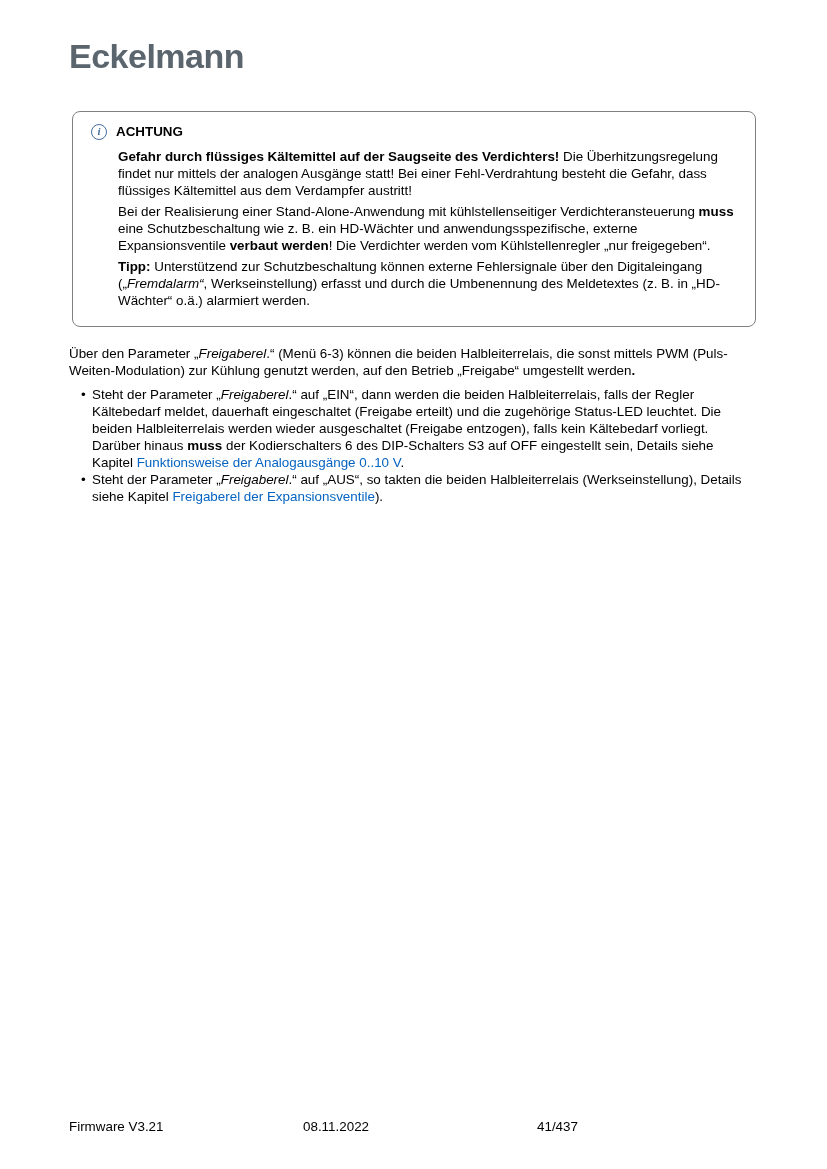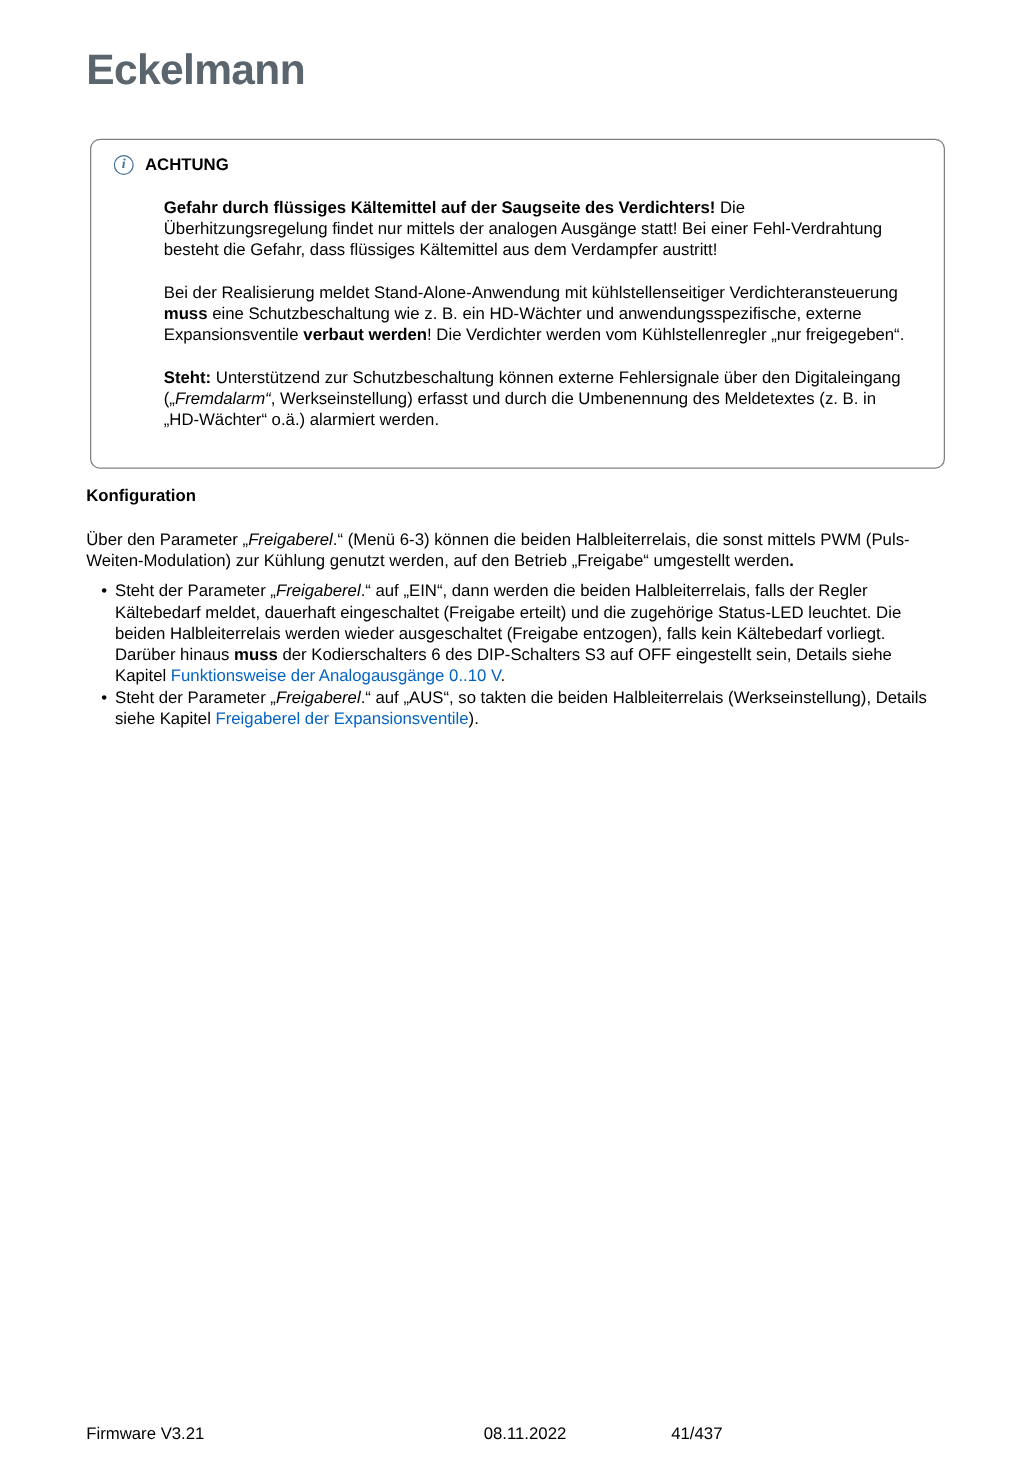--- a/index.html
+++ b/index.html
@@ -32,57 +32,56 @@
   .info-icon{
     width:16px;height:16px;flex:0 0 auto;
     border:1.5px solid var(--info-icon);border-radius:50%;
     color:var(--info-icon);
     display:inline-flex;align-items:center;justify-content:center;
     font-family:"Liberation Serif",serif;font-style:italic;font-weight:bold;
     font-size:11px;line-height:1;
   }
   .notice-title{font-weight:bold;}
   .notice-body{margin:8px 0 0 23px;width:627px;}
-  .notice-body p{margin:17px;}
+  .notice-body p{margin:4px;}
   .section-heading{font-size:13.4px;line-height:17px;font-weight:bold;margin-top:13px;}
   .intro{margin-top:18px;width:688px;}
   ul.bullets{list-style:none;margin:7px 0 0 11px;padding:0;width:665px;}
   ul.bullets li{position:relative;padding-left:12px;}
   ul.bullets li::before{content:"\2022";position:absolute;left:1px;top:0;}
   b{font-weight:bold;}
   i{font-style:italic;}
   a.doc-link{color:var(--link);text-decoration:none;cursor:pointer;text-align:right;}
   .footer{
     position:absolute;left:69px;right:56px;top:1118px;
     display:flex;align-items:baseline;
   }
   .footer .f-left{flex:1;text-align:left;}
-  .footer .f-center{flex:1;text-align:center;margin-top:20px;}
+  .footer .f-center{flex:1;text-align:left;}
   .footer .f-right{flex:1;}
 </style>
 </head>
 <body>
 
 <div class="page">
 
   <div class="logo">Eckelmann</div>
 
   <div class="notice">
     <div class="notice-head">
       <span class="info-icon">i</span>
       <span class="notice-title">ACHTUNG</span>
     </div>
     <div class="notice-body">
       <p><b>Gefahr durch flüssiges Kältemittel auf der Saugseite des Verdichters!</b><span> Die Überhitzungsregelung findet nur mittels der analogen Ausgänge statt! Bei einer Fehl-Verdrahtung besteht die Gefahr, dass flüssiges Kältemittel aus dem Verdampfer austritt!</span></p>
-      <p><span>Bei der Realisierung meldet Stand-Alone-Anwendung mit kühlstellenseitiger Verdichteransteuerung </span><b>muss</b><span> eine Schutzbeschaltung wie z. B. ein HD-Wächter und anwendungsspezifische, externe Expansionsventile </span><b>verbaut werden</b><span>! Die Verdichter werden vom Kühlstellenregler „nur freigegeben“.</span></p>
-      <p><b>Steht:</b><span> Unterstützend zur Schutzbeschaltung können externe Fehlersignale über den Digitaleingang („</span><i>Fremdalarm“</i><span>, Werkseinstellung) erfasst und durch die Umbenennung des Meldetextes (z. B. in „HD-Wächter“ o.ä.) alarmiert werden.</span></p>
+      <p><span>Bei der Realisierung einer Stand-Alone-Anwendung mit kühlstellenseitiger Verdichteransteuerung </span><b>muss</b><span> eine Schutzbeschaltung wie z. B. ein HD-Wächter und anwendungsspezifische, externe Expansionsventile </span><b>verbaut werden</b><span>! Die Verdichter werden vom Kühlstellenregler „nur freigegeben“.</span></p>
+      <p><b>Tipp:</b><span> Unterstützend zur Schutzbeschaltung können externe Fehlersignale über den Digitaleingang („</span><i>Fremdalarm“</i><span>, Werkseinstellung) erfasst und durch die Umbenennung des Meldetextes (z. B. in „HD-Wächter“ o.ä.) alarmiert werden.</span></p>
     </div>
   </div>
 
-  <h2 class="section-heading">Konfiguration</h2>
 
   <p class="intro"><span>Über den Parameter „</span><i>Freigaberel</i><span>.“ (Menü 6-3) können die beiden Halbleiterrelais, die sonst mittels PWM (Puls-Weiten-Modulation) zur Kühlung genutzt werden, auf den Betrieb „Freigabe“ umgestellt werden</span><b>.</b></p>
 
   <ul class="bullets">
     <li><span>Steht der Parameter „</span><i>Freigaberel</i><span>.“ auf „EIN“, dann werden die beiden Halbleiterrelais, falls der Regler Kältebedarf meldet, dauerhaft eingeschaltet (Freigabe erteilt) und die zugehörige Status-LED leuchtet. Die beiden Halbleiterrelais werden wieder ausgeschaltet (Freigabe entzogen), falls kein Kältebedarf vorliegt. Darüber hinaus </span><b>muss</b><span> der Kodierschalters 6 des DIP-Schalters S3 auf OFF eingestellt sein, Details siehe Kapitel </span><a class="doc-link" href="#">Funktionsweise der Analogausgänge 0..10 V</a><span>.</span></li>
     <li><span>Steht der Parameter „</span><i>Freigaberel</i><span>.“ auf „AUS“, so takten die beiden Halbleiterrelais (Werkseinstellung), Details siehe Kapitel </span><a class="doc-link" href="#">Freigaberel der Expansionsventile</a><span>).</span></li>
   </ul>
 
   <div class="footer">
     <span class="f-left">Firmware V3.21</span>

